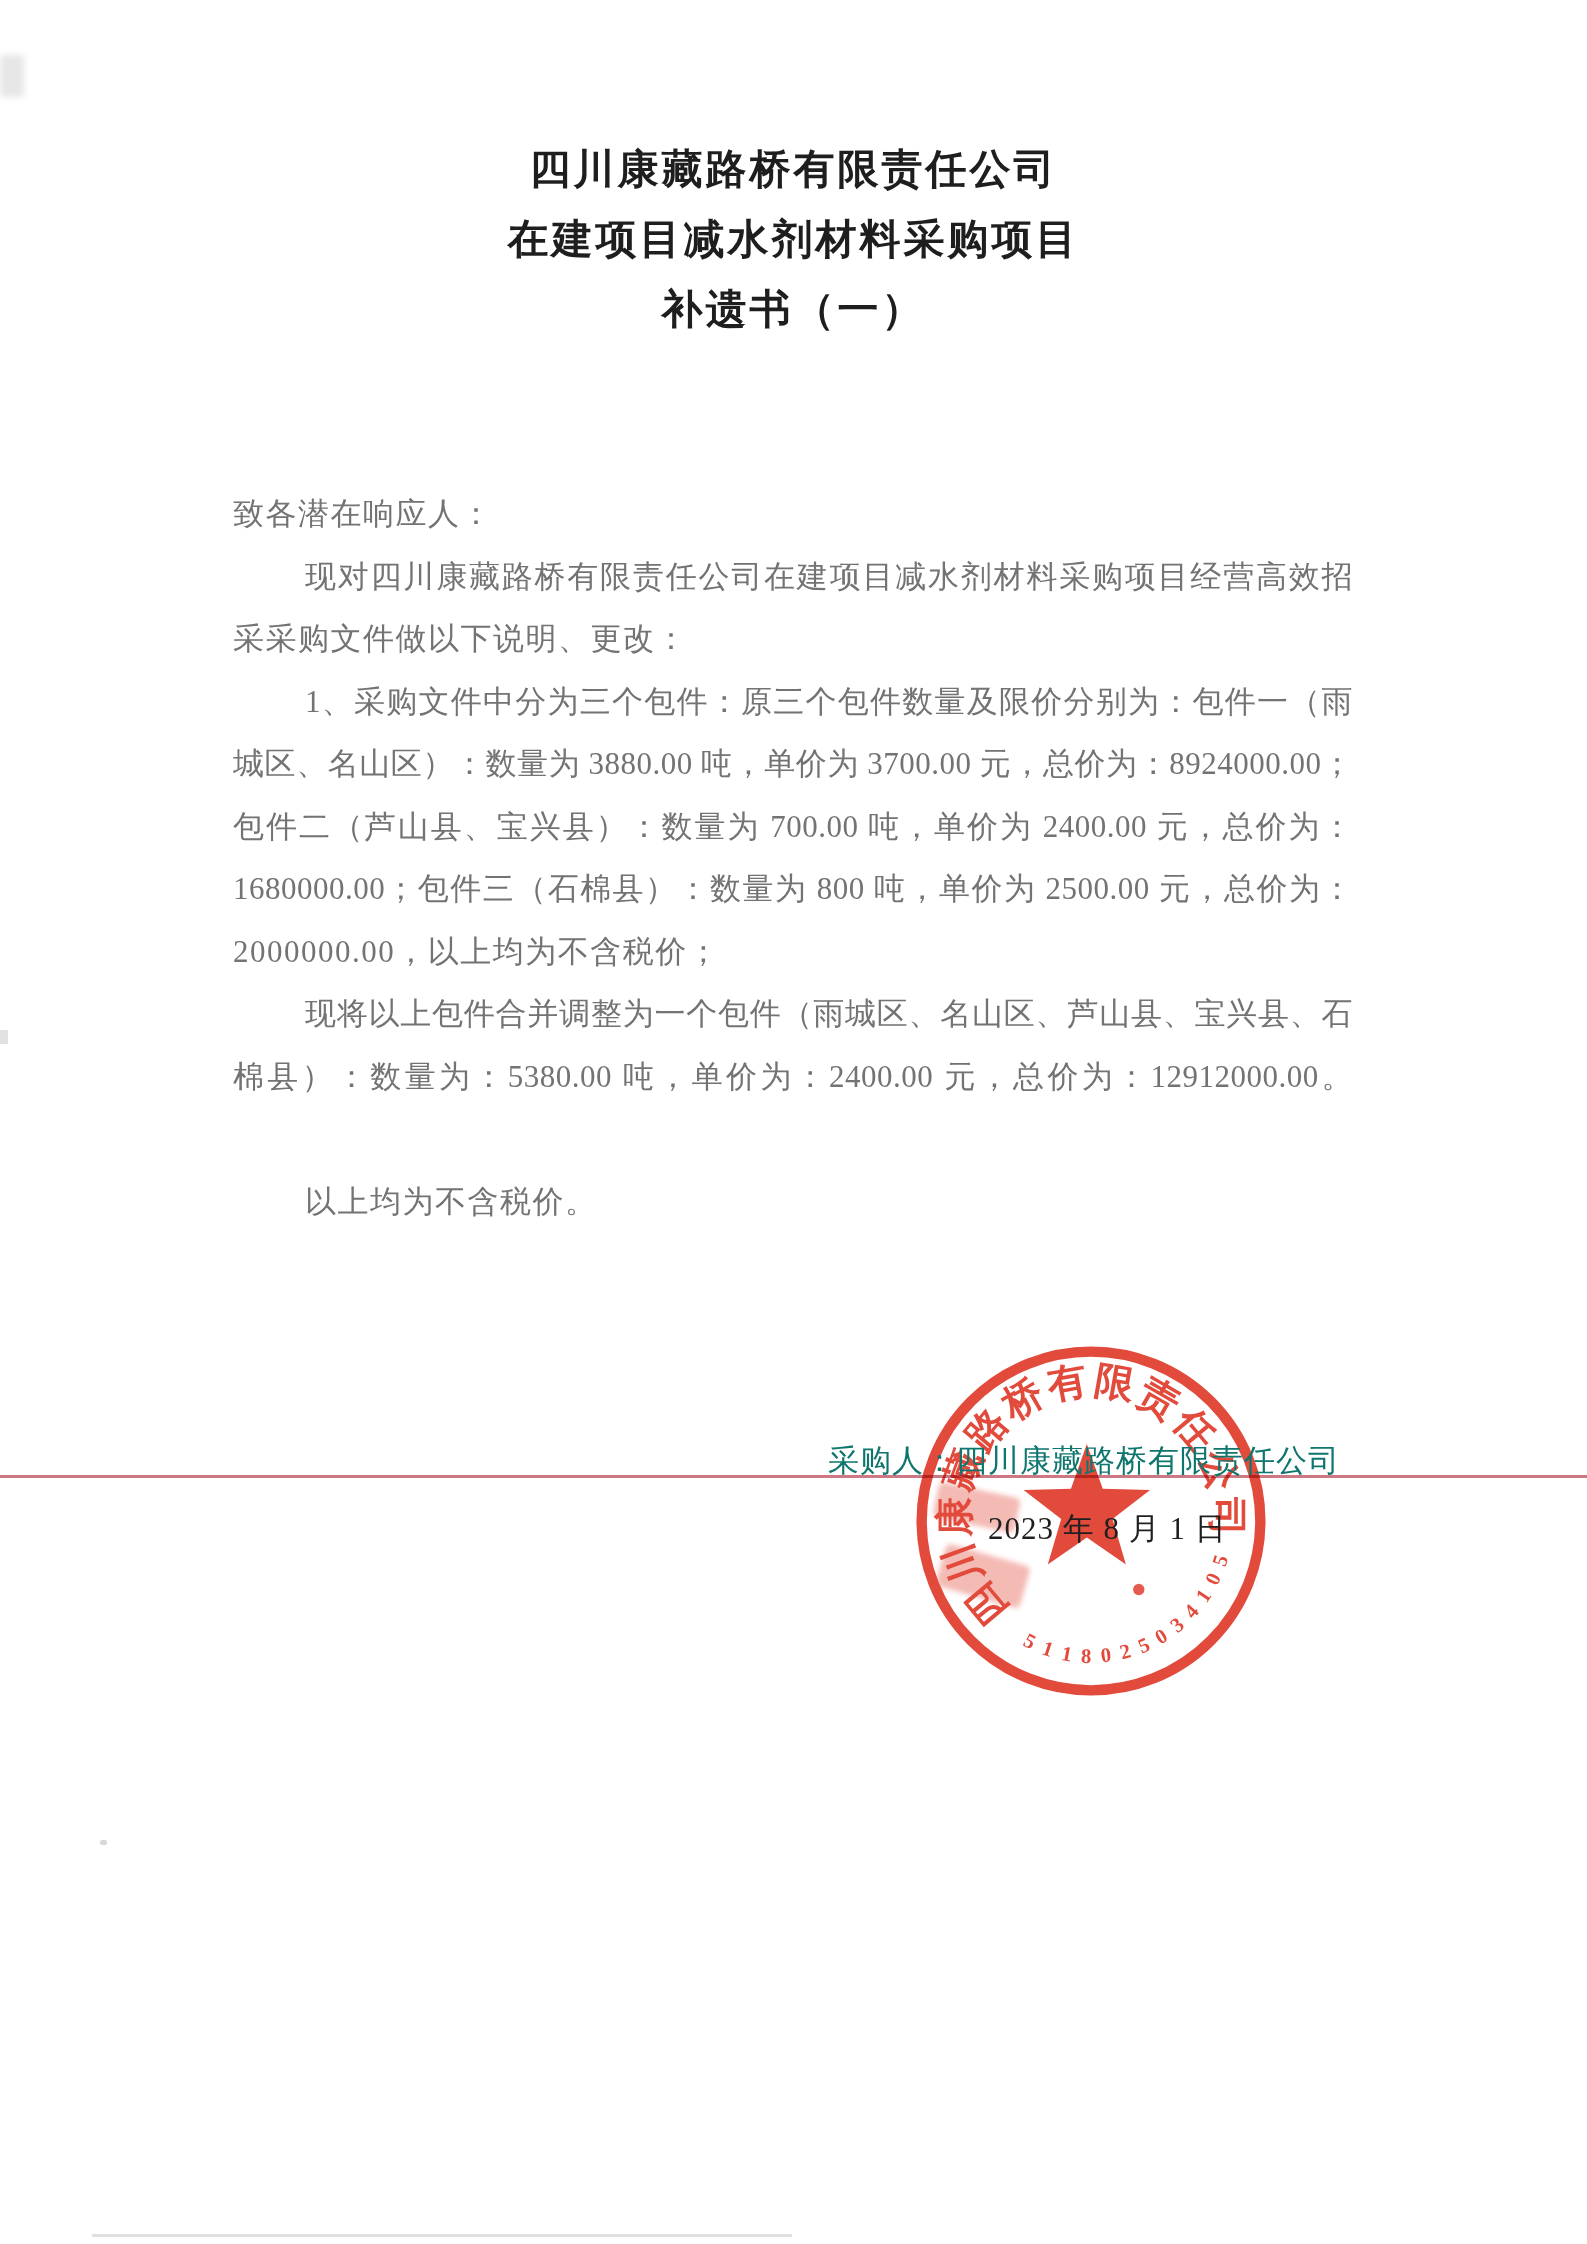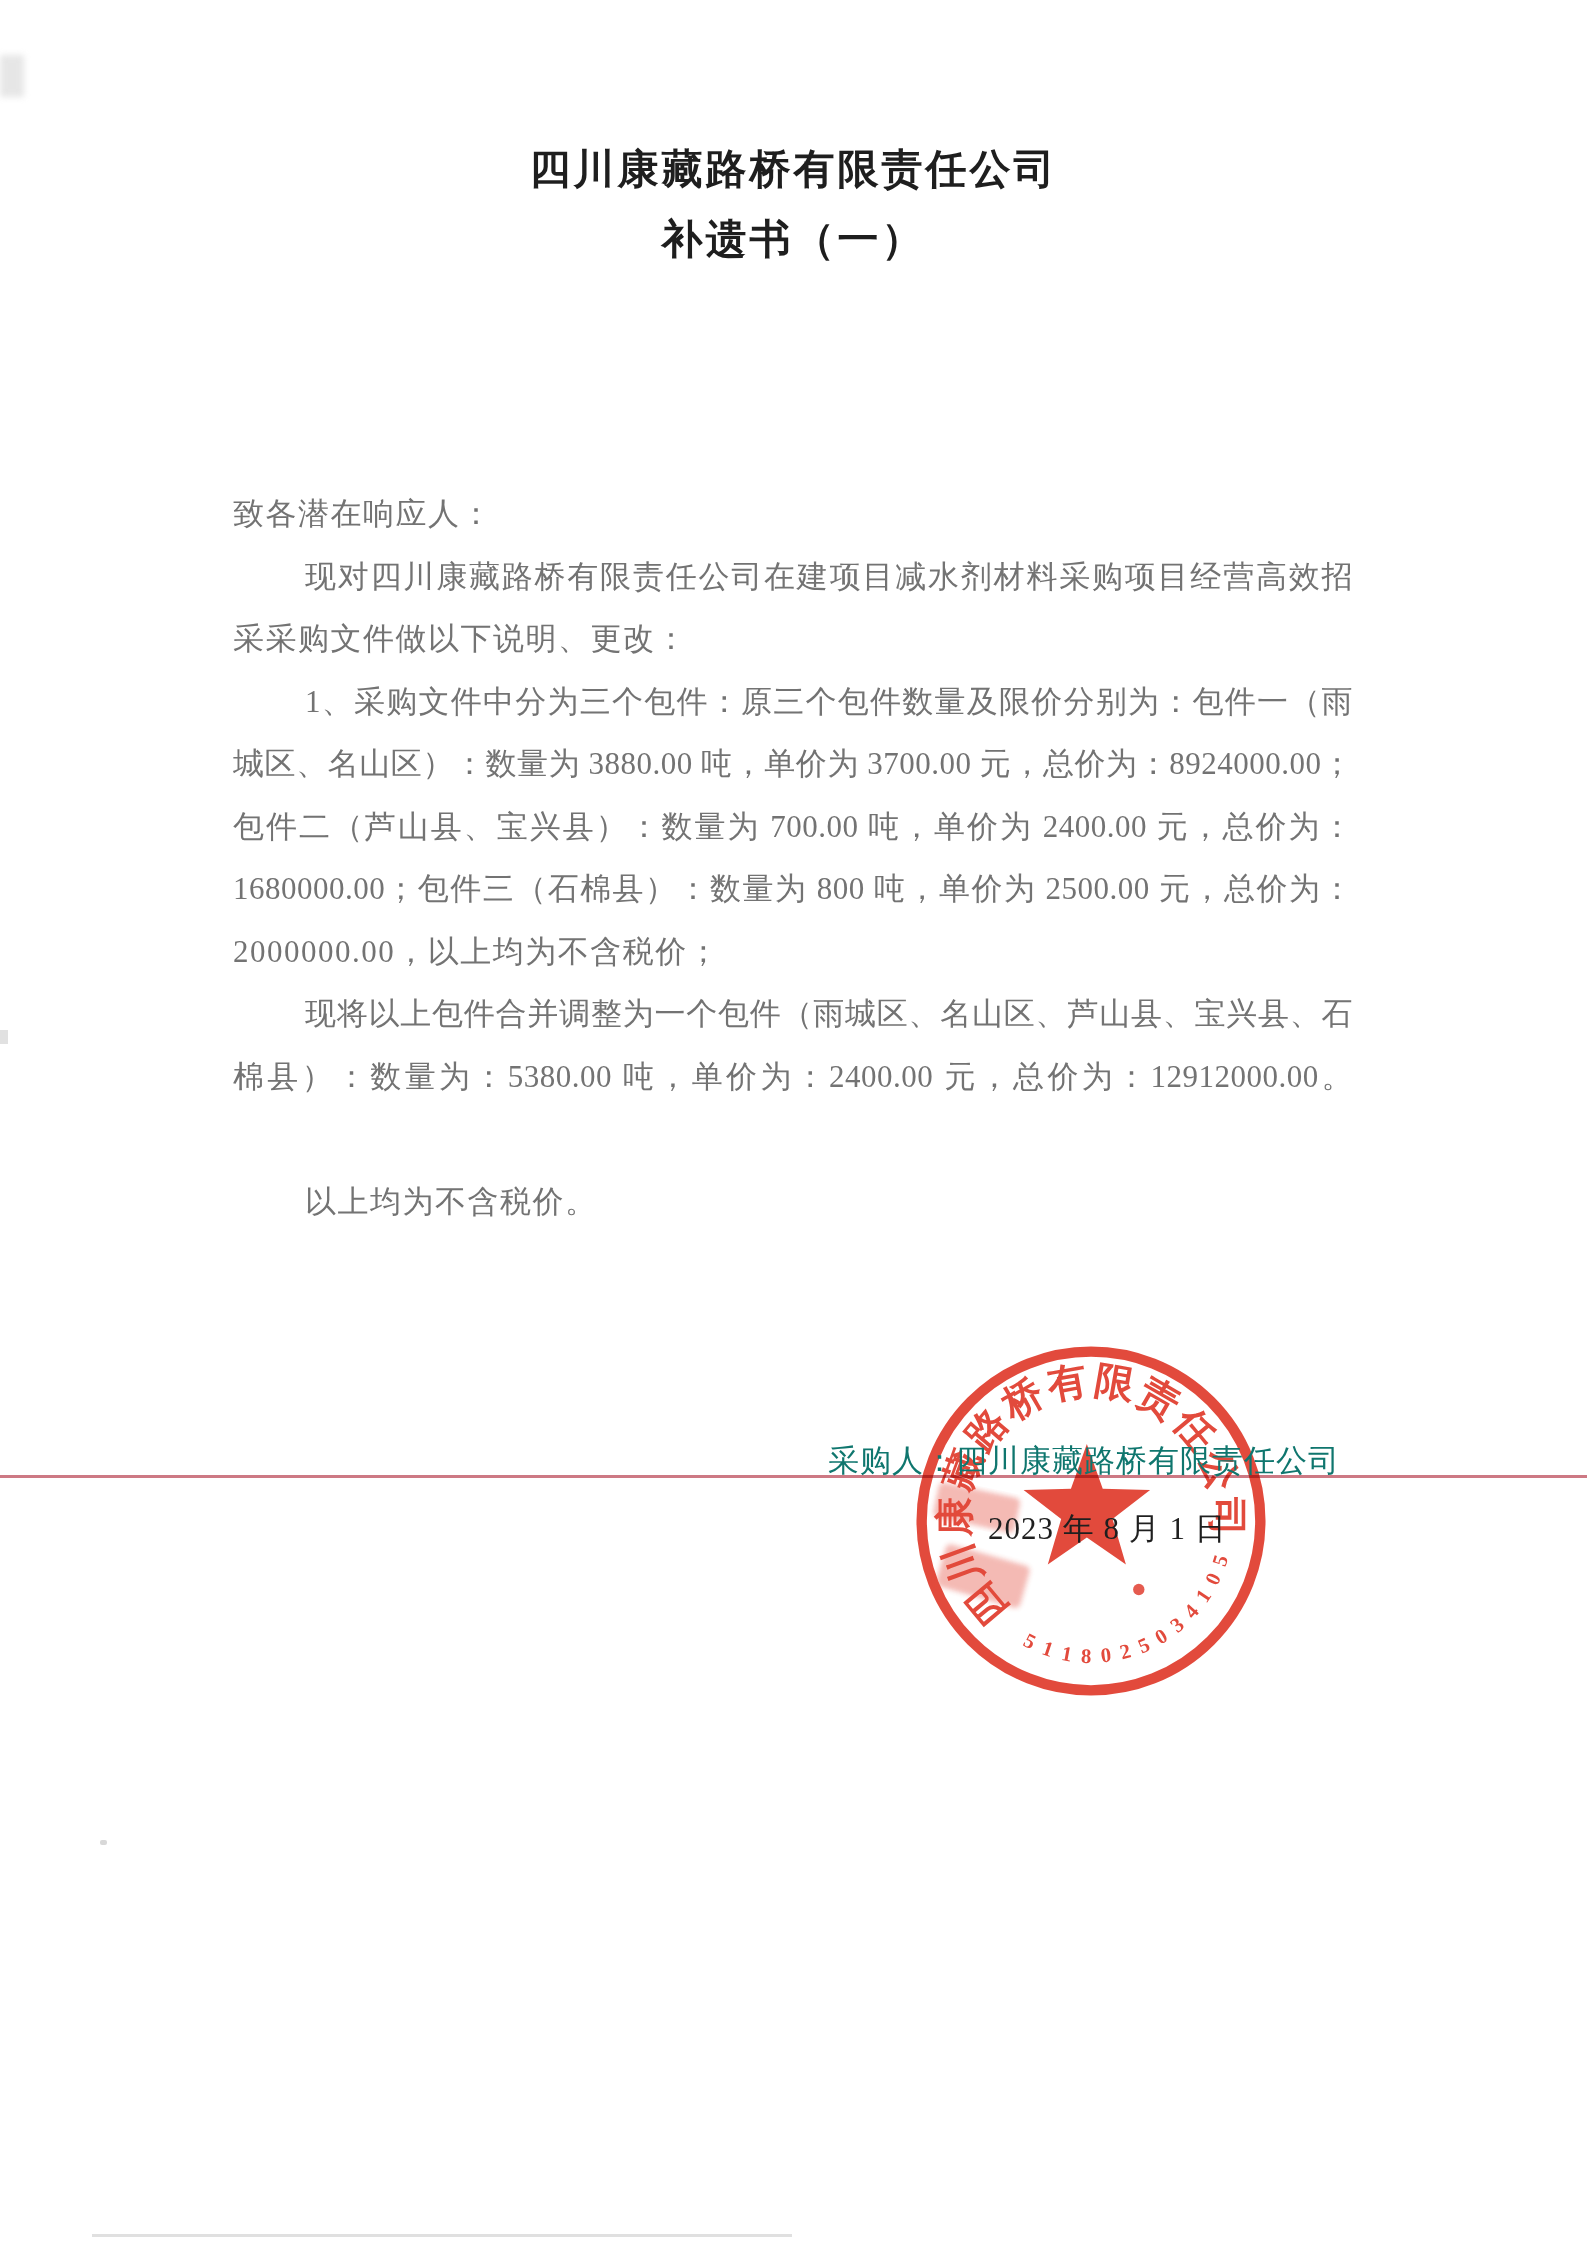--- a/index.html
+++ b/index.html
@@ -40,20 +40,21 @@
   .a-lefttick{left:0;top:1030px;width:8px;height:14px;background:#cdcdcd;opacity:.6;}
   .a-speck{left:100px;top:1840px;width:7px;height:5px;background:#c7c7c7;opacity:.7;border-radius:2px;}
 </style>
 </head>
 <body>
 
 <div class="page">
 
   <div class="title-block">
     <div class="title-line">四川康藏路桥有限责任公司</div>
+    <div class="title-line">在建项目减水剂材料采购项目</div>
     <div class="title-line">补遗书（一）</div>
   </div>
 
   <div class="body-block">
     <div class="line">致各潜在响应人：</div>
     <div class="line indent full">现对四川康藏路桥有限责任公司在建项目减水剂材料采购项目经营高效招</div>
     <div class="line">采采购文件做以下说明、更改：</div>
     <div class="line indent full">1、采购文件中分为三个包件：原三个包件数量及限价分别为：包件一（雨</div>
     <div class="line full">城区、名山区）：数量为 3880.00 吨，单价为 3700.00 元，总价为：8924000.00；</div>
     <div class="line full">包件二（芦山县、宝兴县）：数量为 700.00 吨，单价为 2400.00 元，总价为：</div>

